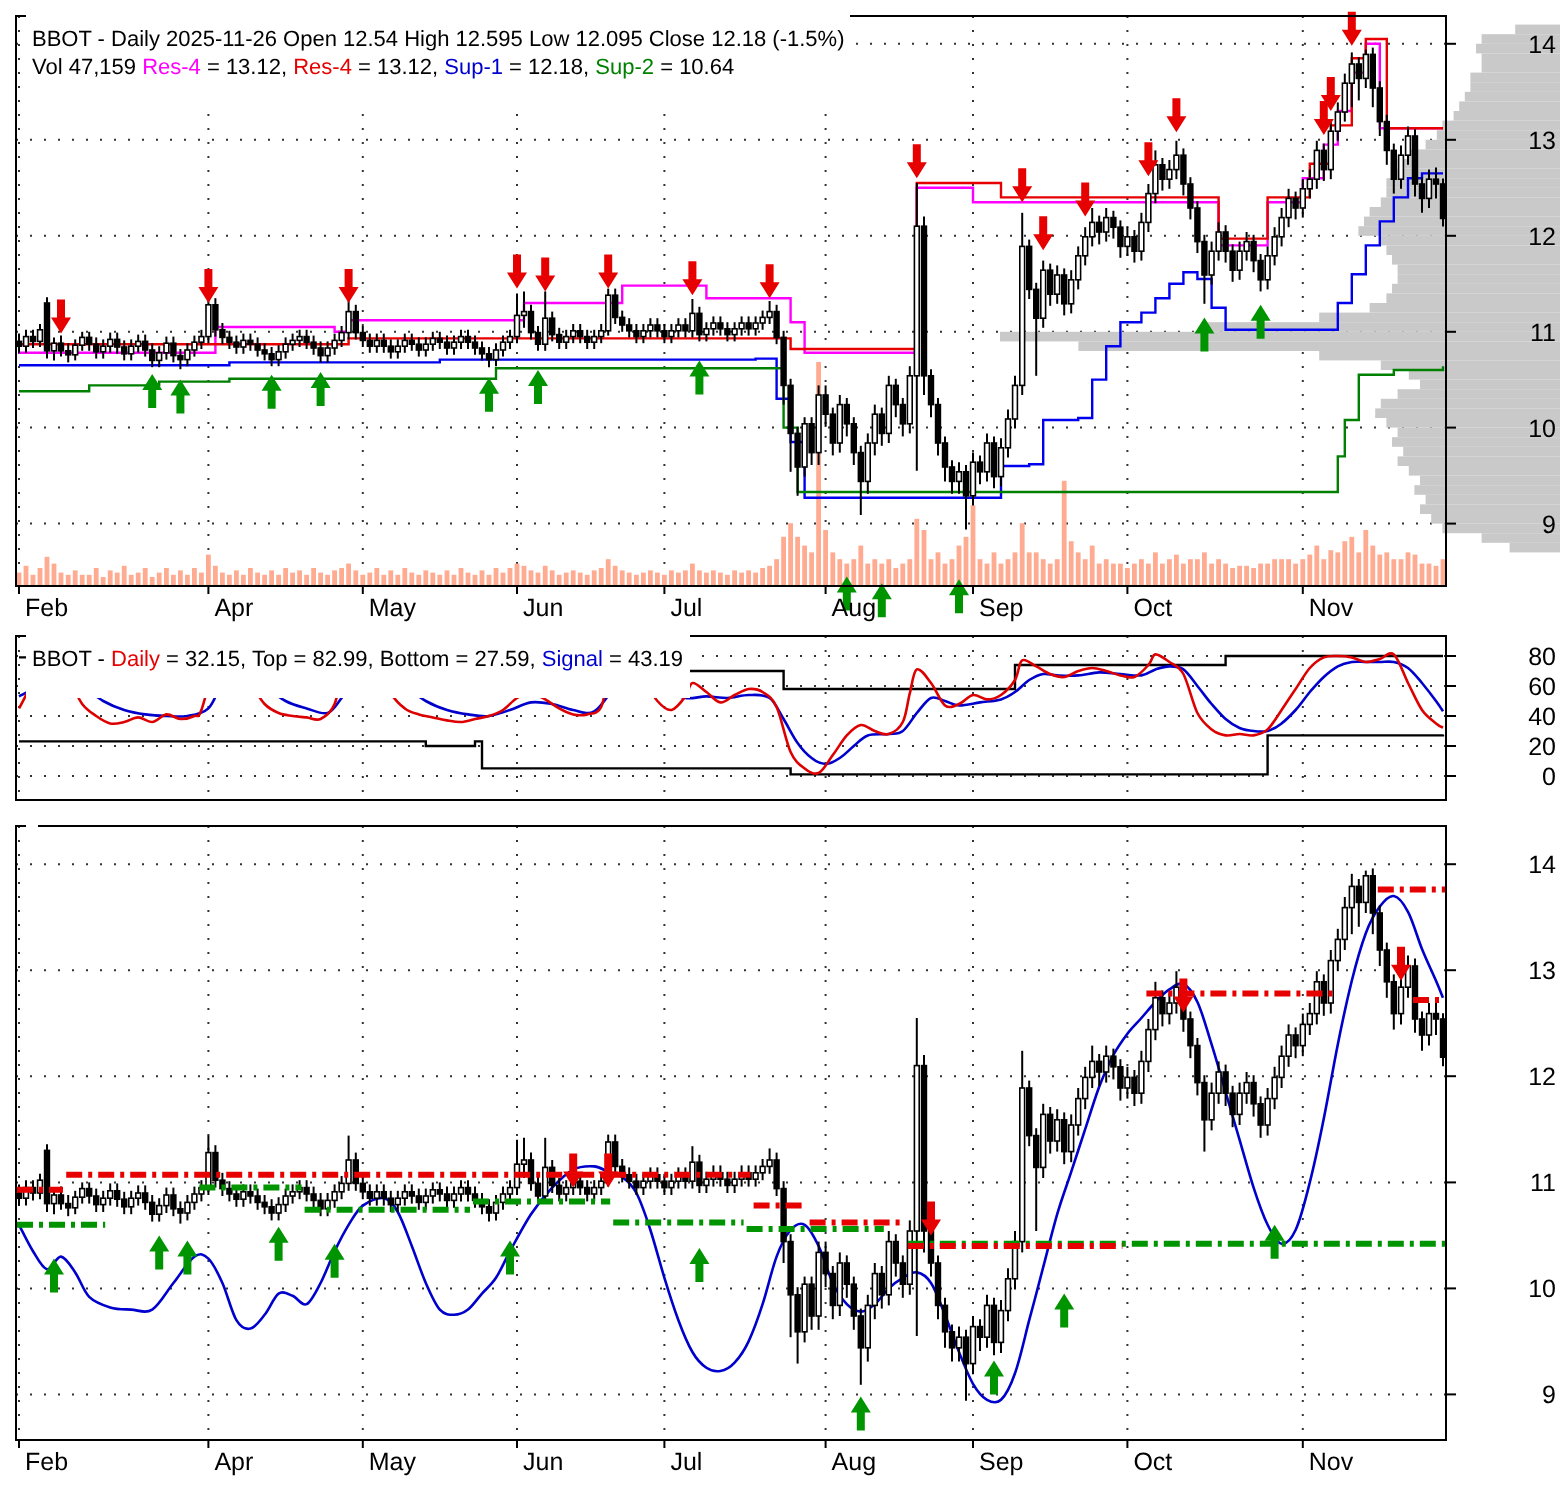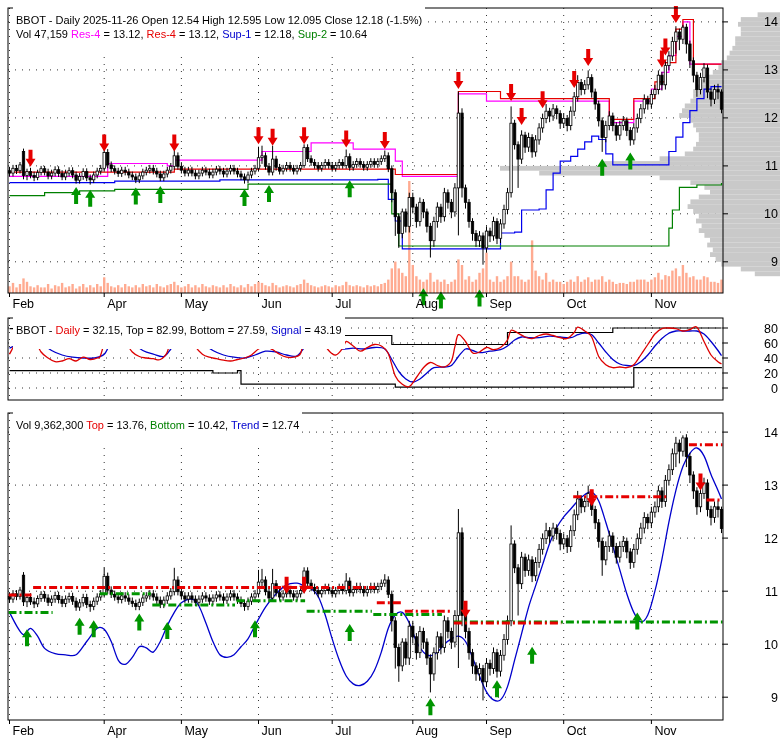--- a/index.html
+++ b/index.html
@@ -1324,18 +1324,15 @@
     <div>
       <span class="k">Vol 47,159 </span><span class="m">Res-4</span><span class="k"> = 13.12, </span><span class="r">Res-4</span><span class="k"> = 13.12, </span><span class="b">Sup-1</span><span class="k"> = 12.18, </span><span class="g">Sup-2</span><span class="k"> = 10.64</span>
     </div>
   </div>
 
   <div class="hdr" style="left:13px;top:311px">
     <span class="k">BBOT - </span><span class="r">Daily</span><span class="k"> = 32.15, Top = 82.99, Bottom = 27.59, </span><span class="b">Signal</span><span class="k"> = 43.19</span>
   </div>
 
   <div class="hdr" style="left:13px;top:406px">
-    <div>
-      <span class="k">Vol 9,362,300 </span><span class="r">Top</span><span class="k"> = 13.76, </span><span class="g">Bottom</span><span class="k"> = 10.42, </span><span class="b">Trend</span><span class="k"> = 12.74</span>
-    </div>
   </div>
 
 </div>
 
 </body></html>

